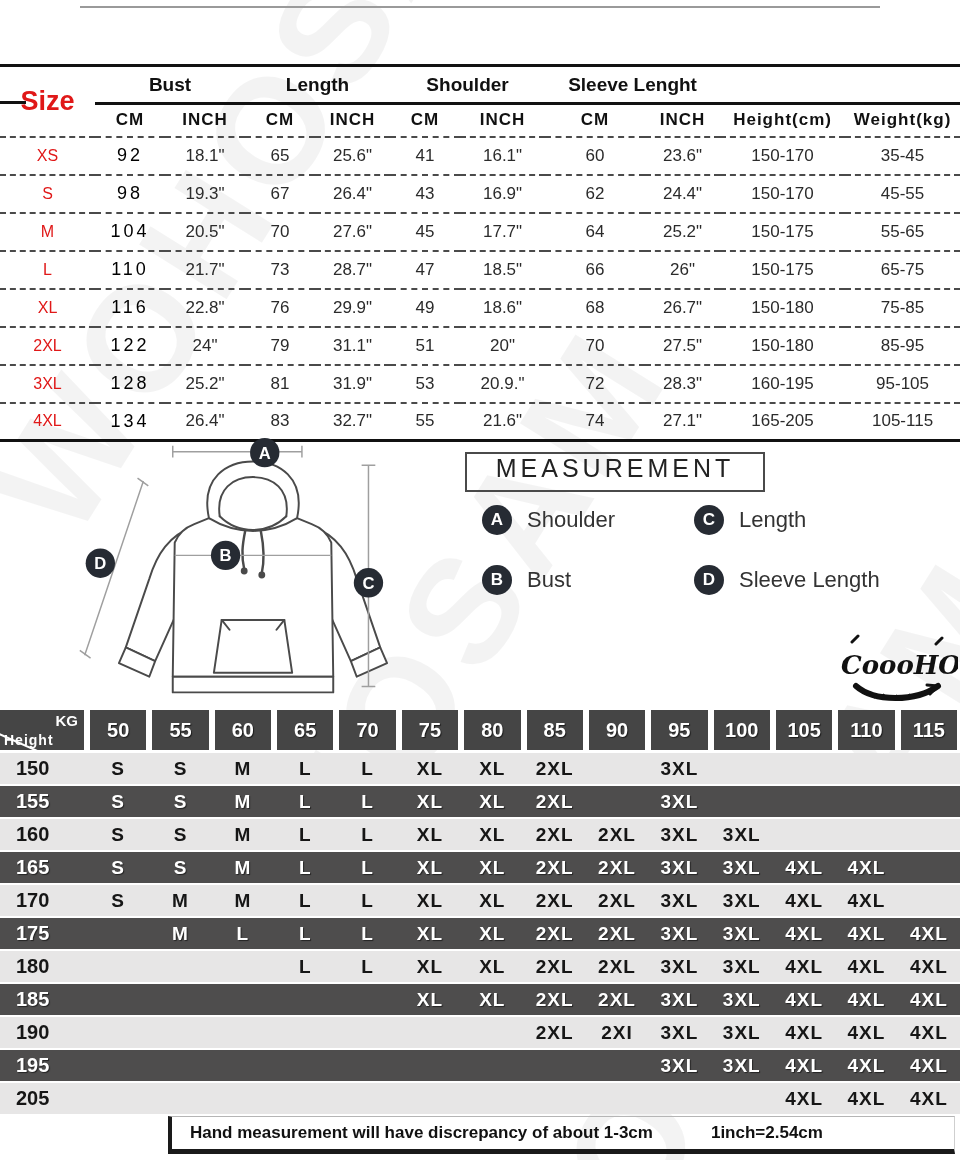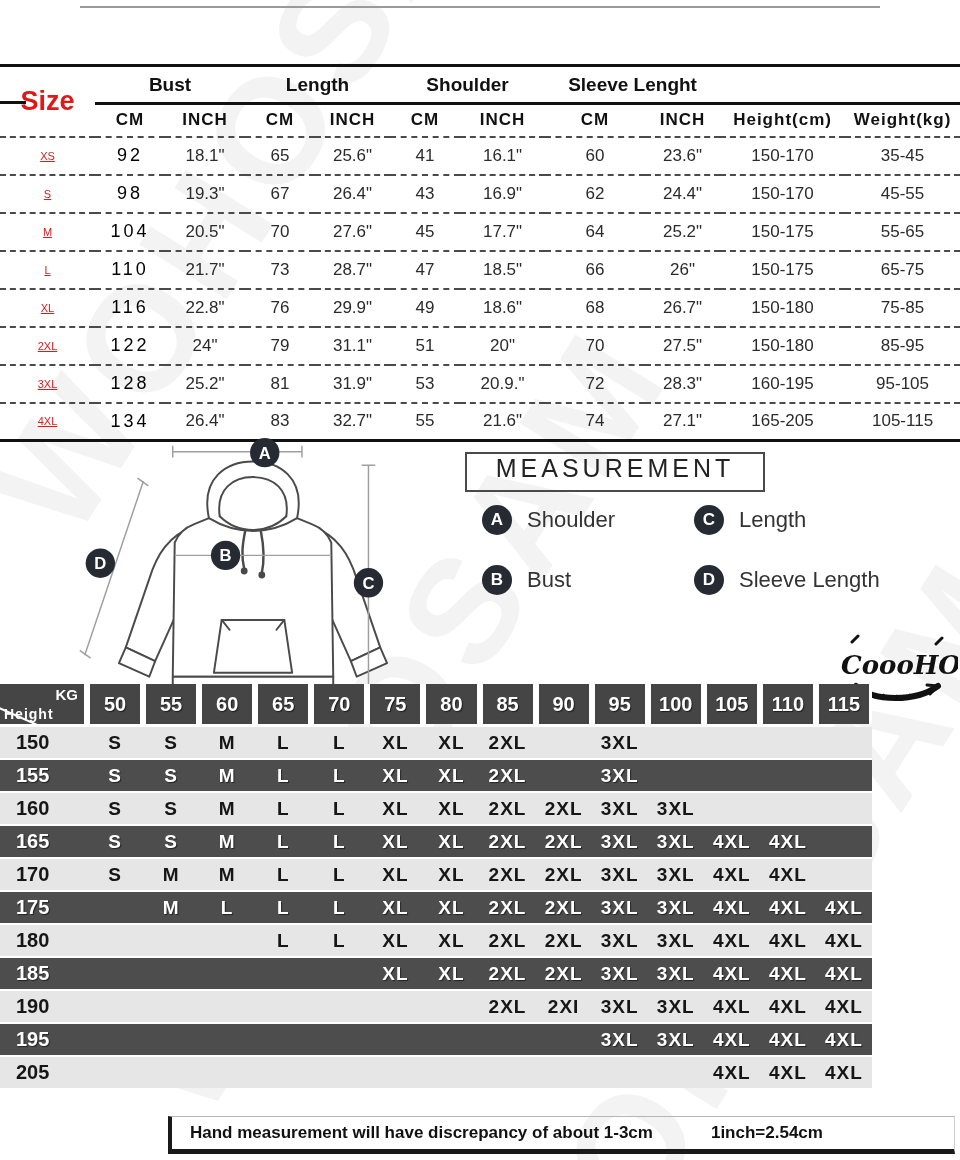--- a/index.html
+++ b/index.html
@@ -25,38 +25,38 @@
   tr.group-row{height:38px;}
   tr.group-row th{border-bottom:3px solid #111;font-size:19px;font-weight:bold;color:#111;}
   tr.group-row th.nog{border-bottom:3px solid #111;}
   th.size-th{border-bottom:none !important;position:relative;}
   th.size-th .size-word{color:var(--accent);font-size:27px;font-weight:bold;}
   th.size-th::before{content:"";position:absolute;left:0;top:50%;width:26px;height:3px;background:#111;}
   tr.unit-row{height:33px;}
   tr.unit-row th{font-size:17px;font-weight:bold;color:#111;letter-spacing:1px;}
   tbody tr{height:38px;border-top:2px dashed #4a4a4a;}
   tbody td{font-size:17px;color:#2b2b2b;}
-  td.red-label{color:var(--accent);font-size:11px;text-decoration:underline;}
+  td.red-label{color:var(--accent);font-size:16px;}
   td.bust-cm{font-weight:bold;letter-spacing:3px;font-size:18px;color:#000;}
 
   
   .meas-box{position:absolute;left:465px;top:452px;width:296px;height:36px;border:2px solid #4a4a4a;
       display:flex;align-items:flex-start;justify-content:center;font-size:25px;letter-spacing:4px;color:#222;}
   .legend{position:absolute;left:482px;top:505px;width:470px;display:grid;
       grid-template-columns:212px 258px;grid-row-gap:30px;}
   .leg-item{display:flex;align-items:center;}
   .badge{width:30px;height:30px;border-radius:50%;background:var(--badge);color:#fff;
       display:flex;align-items:center;justify-content:center;font-weight:bold;font-size:17px;flex:0 0 30px;}
   .leg-label{margin-left:15px;font-size:22px;color:#333;}
 
   .hoodie-svg{position:absolute;left:56px;top:436px;width:394px;height:274px;}
   .logo-svg{position:absolute;left:840px;top:634px;width:118px;height:76px;}
 
   
-  .matrix{position:absolute;left:0;top:684px;width:872px;}
+  .matrix{position:absolute;left:0;top:710px;width:960px;}
   .m-grid{display:grid;grid-template-columns:87px repeat(14,1fr);}
   .m-head{height:40px;margin-bottom:3px;}
   .mh-cell{background:var(--cell-dark);border-left:3px solid #fff;border-right:3px solid #fff;
       color:#fff;font-weight:bold;font-size:20px;display:flex;align-items:center;justify-content:center;
       text-shadow:1px 1px 1px rgba(0,0,0,.6);}
   .mh-corner{position:relative;background:var(--cell-dark);border-right:3px solid #fff;color:#fff;
       font-weight:bold;overflow:hidden;}
   .mh-corner::after{content:"";position:absolute;left:-12px;top:18px;width:130px;height:2px;background:#fff;
       transform:rotate(24deg);transform-origin:left center;}
   .mh-kg{position:absolute;top:2px;right:6px;font-size:15px;}

